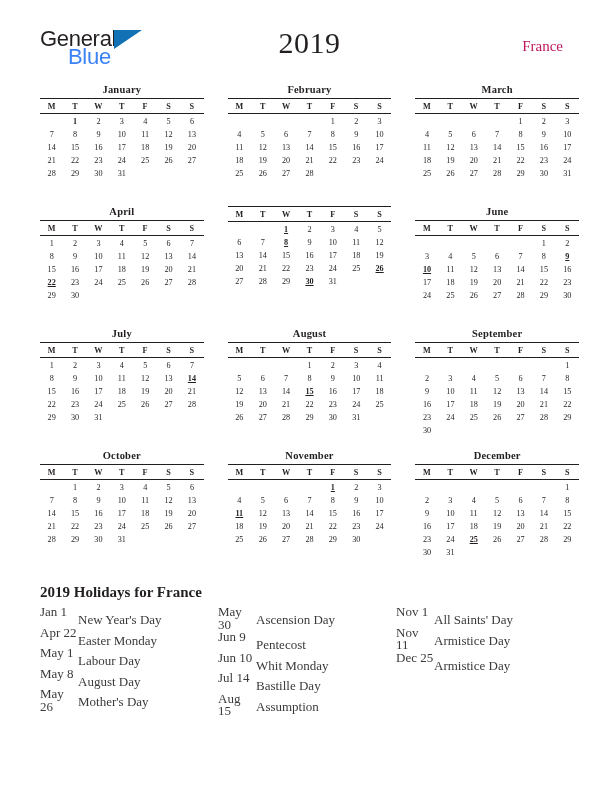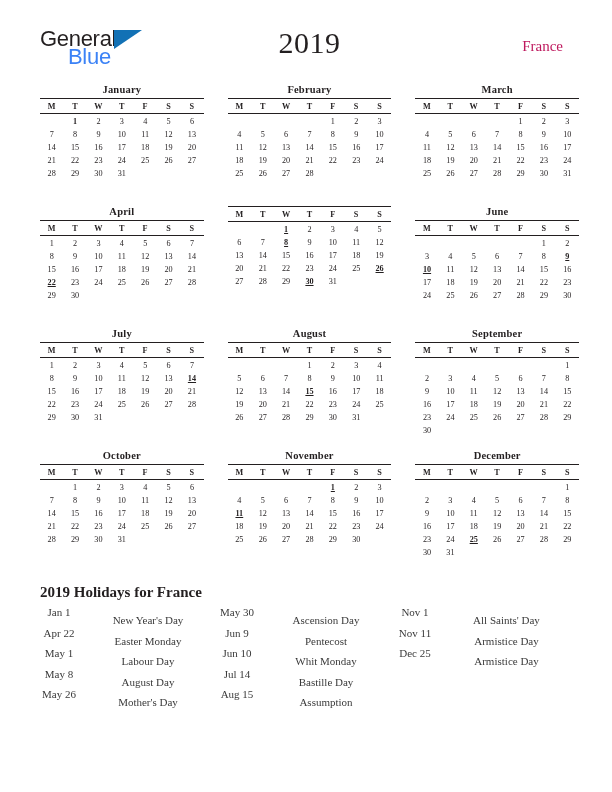--- a/index.html
+++ b/index.html
@@ -126,24 +126,23 @@
     font-weight: bold;
     color: #231f20;
     margin-bottom: 5px;
   }
   .hol-cols {
     display: grid;
     grid-template-columns: 178px 178px 1fr;
   }
   .hol-item {
     display: flex;
-    font-size: 11px;
+    font-size: 13px;
     line-height: 12.5px;
     color: #3a3a3a;
-    text-align: center;
   }
   .hol-date { width: 38px; flex: 0 0 38px; }
   .hol-name { flex: 1; margin-top: 8px; }
 </style>
 </head>
 <body>
 
 <div class="header">
   <div class="logo">
     <span class="logo-general">General</span>

